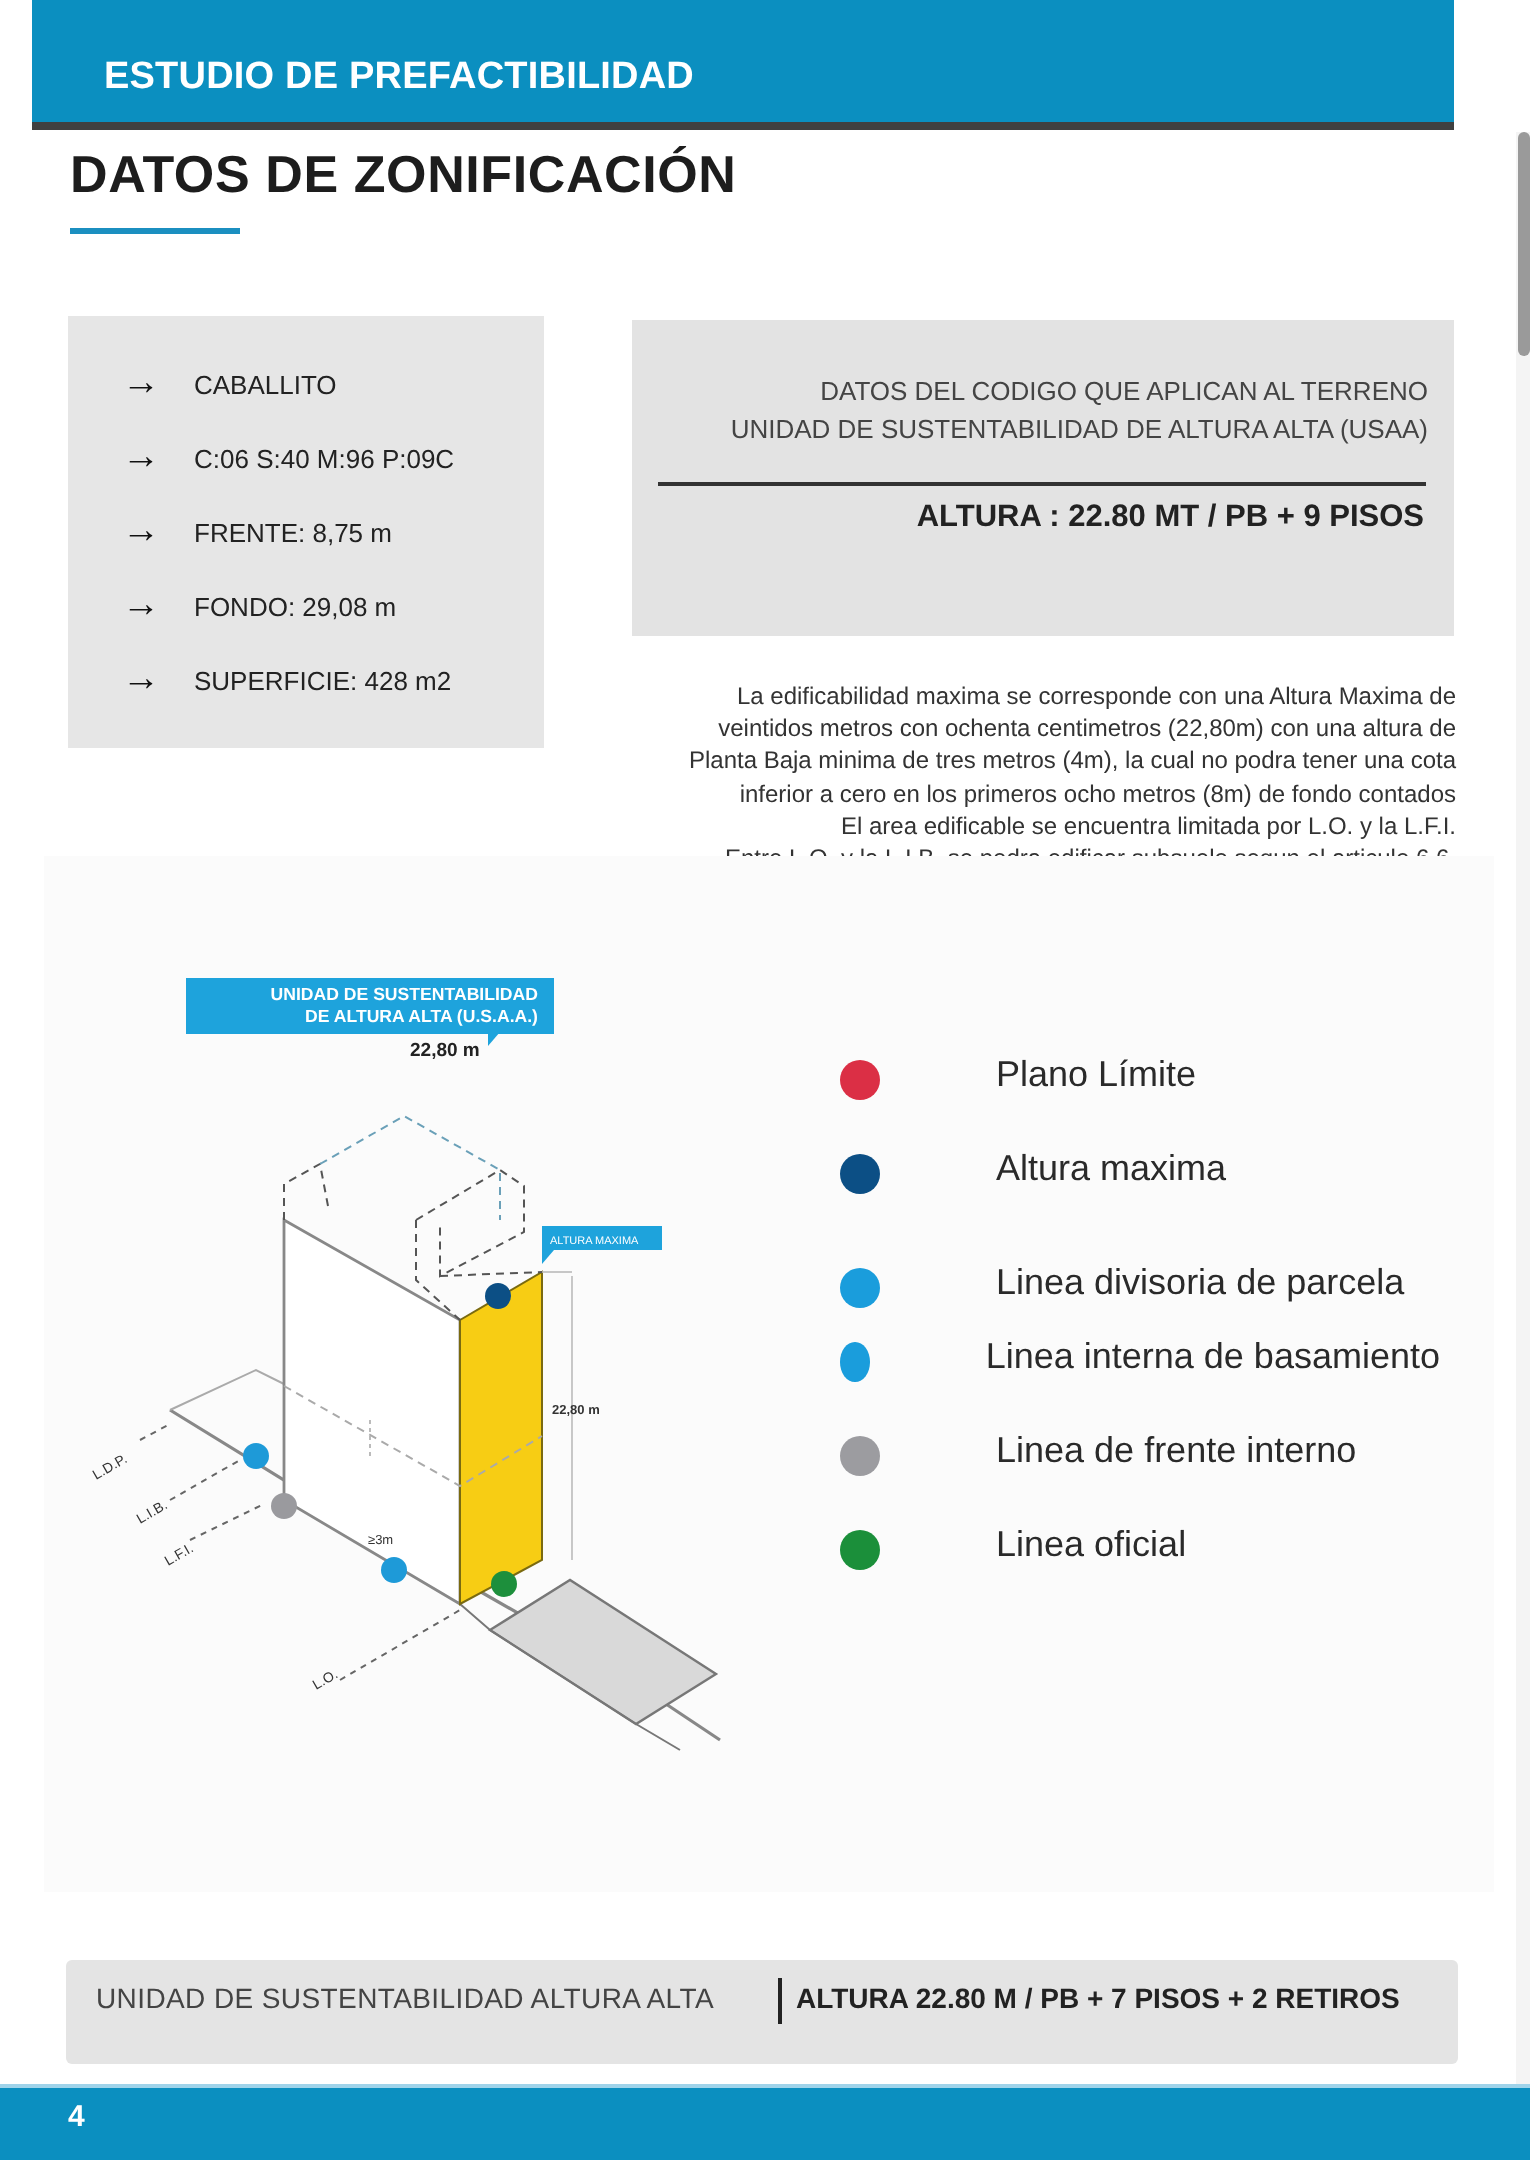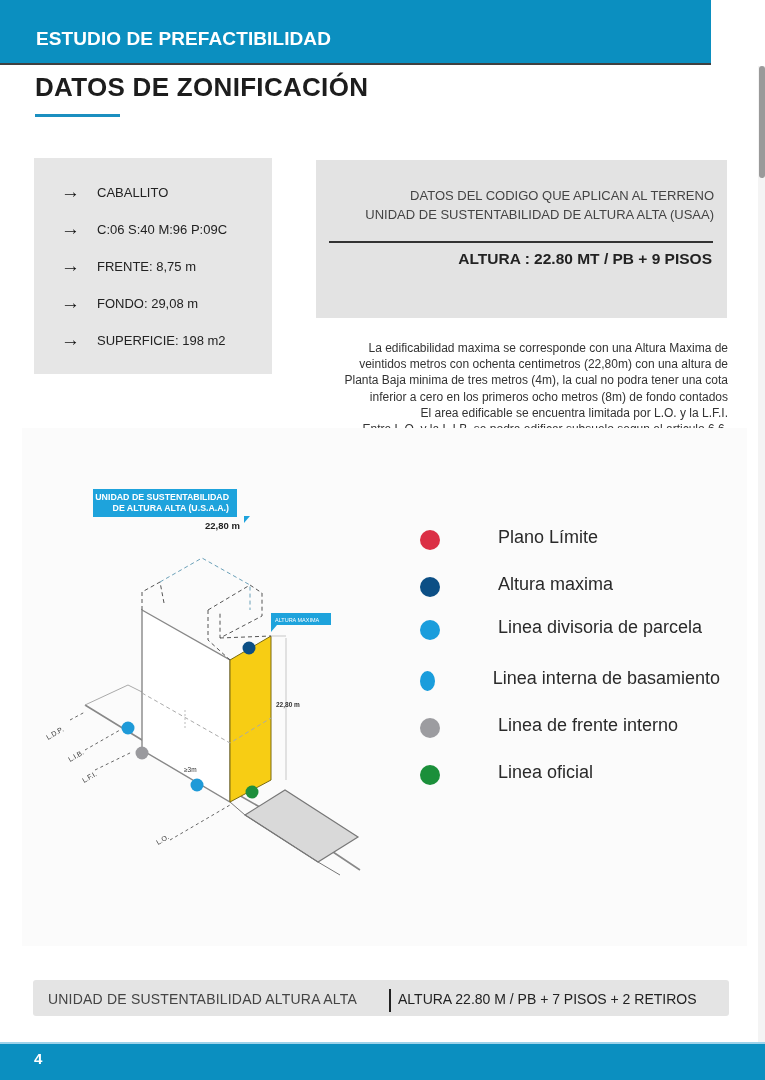--- a/index.html
+++ b/index.html
@@ -1,19 +1,19 @@
 <!DOCTYPE html>
 <html><head>
 <meta charset="utf-8">
 <style>
   * { box-sizing: border-box; margin: 0; padding: 0; }
   html, body { width: 765px; height: 1080px; overflow: hidden; background: #ffffff; }
   body { position: relative; font-family: "Liberation Sans", sans-serif; color: #222; }
 
-  .topbar { position: absolute; left: 0; top: 0; width: 711px; height: 65px; background: #0b8fc0; border-bottom: 2px solid #404040; }
+  .topbar { position: absolute; left: 16px; top: 0; width: 711px; height: 65px; background: #0b8fc0; border-bottom: 4px solid #404040; }
   .topbar .title { position: absolute; left: 36px; top: 28px; color: #fff; font-size: 19px; font-weight: bold; letter-spacing: 0.1px; }
   .topbar .addr { position: absolute; right: 30px; top: 32px; color: #fff; font-size: 19px; margin-top: 40px; }
 
   .scrollbar { position: absolute; right: 0; top: 66px; width: 7px; height: 980px; background: #f4f4f4; }
   .scrollbar .thumb { position: absolute; left: 1px; top: 0; width: 6px; height: 112px; background: #9a9a9a; border-radius: 3px; }
 
   .page-title { position: absolute; left: 35px; top: 72px; font-size: 26px; font-weight: bold; color: #1d1d1d; letter-spacing: 0.3px; }
   .title-underline { position: absolute; left: 35px; top: 114px; width: 85px; height: 3px; background: #1b8fc0; }
 
   .info-box { position: absolute; left: 34px; top: 158px; width: 238px; height: 216px; background: #e6e6e6; }
@@ -25,35 +25,35 @@
   .code-box .l1 { position: absolute; right: 13px; top: 28px; font-size: 13px; color: #444; text-align: center; white-space: nowrap; }
   .code-box .l2 { position: absolute; right: 13px; top: 47px; font-size: 13px; color: #444; text-align: center; white-space: nowrap; }
   .code-box .sep { position: absolute; left: 13px; top: 81px; width: 384px; height: 1.5px; background: #333; }
   .code-box .height { position: absolute; right: 15px; top: 90px; font-size: 15.5px; font-weight: bold; color: #222; white-space: nowrap; }
 
   .desc { position: absolute; right: 37px; top: 340px; width: 420px; font-size: 12px; line-height: 16.2px; color: #333; text-align: right; }
   .desc div { white-space: nowrap; }
 
   .diagram-bg { position: absolute; left: 22px; top: 428px; width: 725px; height: 518px; background: #fbfbfb; }
 
-  .usaa-tag { position: absolute; left: 93px; top: 489px; width: 144px; height: 28px; background: #1ea3dc; color: #fff; font-size: 8.8px; font-weight: bold; text-align: right; padding: 3px 8px 0 0; line-height: 11px; }
+  .usaa-tag { position: absolute; left: 93px; top: 489px; width: 184px; height: 28px; background: #1ea3dc; color: #fff; font-size: 8.8px; font-weight: bold; text-align: right; padding: 3px 8px 0 0; line-height: 11px; }
   .usaa-tag-tail { position: absolute; left: 244px; top: 516px; width: 0; height: 0; border-left: 6px solid #1ea3dc; border-bottom: 7px solid transparent; }
   .usaa-height { position: absolute; left: 205px; top: 520px; font-size: 9.5px; font-weight: bold; color: #222; }
 
   .svg-wrap { position: absolute; left: 40px; top: 540px; width: 340px; height: 340px; }
 
   .legend { position: absolute; left: 420px; top: 525px; }
   .legend-item { position: absolute; left: 0; height: 24px; width: 300px; display: flex; align-items: center; gap: 45px; }
   .legend-item .dot { width: 20px; height: 20px; border-radius: 50%; margin-top: 6px; }
   .legend-item .label { margin-left: 13px; font-size: 18px; color: #2a2a2a; white-space: nowrap; }
 
-  .summary-bar { position: absolute; left: 33px; top: 980px; width: 696px; height: 36px; background: #e4e4e4; border-radius: 3px; }
+  .summary-bar { position: absolute; left: 33px; top: 980px; width: 696px; height: 52px; background: #e4e4e4; border-radius: 3px; }
   .summary-bar .left { position: absolute; left: 15px; top: 11px; font-size: 14px; color: #444; letter-spacing: 0.2px; white-space: nowrap; }
   .summary-bar .divider { position: absolute; left: 356px; top: 9px; width: 1.5px; height: 23px; background: #222; }
-  .summary-bar .right { position: absolute; left: 365px; top: 11px; font-size: 14px; font-weight: normal; color: #222; white-space: nowrap; }
+  .summary-bar .right { position: absolute; left: 365px; top: 11px; font-size: 14px; font-weight: bold; color: #222; white-space: nowrap; }
 
   .footer { position: absolute; left: 0; top: 1042px; width: 765px; height: 38px; background: #0b8fc0; border-top: 2px solid #9fd3ea; }
   .footer .pagenum { position: absolute; left: 34px; top: 6px; color: #fff; font-size: 15px; font-weight: bold; }
 </style>
 </head>
 <body>
 
 <div class="topbar">
   <div class="title">ESTUDIO DE PREFACTIBILIDAD</div>
   <div class="addr">Beauchef 756</div>
@@ -78,21 +78,21 @@
   <div class="info-item" style="top:98px">
     <span class="arrow">→</span>
     <span class="txt">FRENTE: 8,75 m</span>
   </div>
   <div class="info-item" style="top:135px">
     <span class="arrow">→</span>
     <span class="txt">FONDO: 29,08 m</span>
   </div>
   <div class="info-item" style="top:172px">
     <span class="arrow">→</span>
-    <span class="txt">SUPERFICIE: 198 m2</span>
+    <span class="txt">SUPERFICIE: 428 m2</span>
   </div>
 </div>
 
 <div class="code-box">
   <div class="l1">DATOS DEL CODIGO QUE APLICAN AL TERRENO</div>
   <div class="l2">UNIDAD DE SUSTENTABILIDAD DE ALTURA ALTA (USAA)</div>
   <div class="sep"></div>
   <div class="height">ALTURA : 22.80 MT / PB + 9 PISOS</div>
 </div>
 
@@ -164,21 +164,21 @@
 
 <div class="legend">
   <div class="legend-item" style="top:0px">
     <span class="dot" style="background:#db2f45"></span>
     <span class="label">Plano Límite</span>
   </div>
   <div class="legend-item" style="top:47px">
     <span class="dot" style="background:#0c4f85"></span>
     <span class="label">Altura maxima</span>
   </div>
-  <div class="legend-item" style="top:90px">
+  <div class="legend-item" style="top:104px">
     <span class="dot" style="background:#1a9ddc"></span>
     <span class="label">Linea divisoria de parcela</span>
   </div>
   <div class="legend-item" style="top:141px">
     <span class="dot" style="background:#1a9ddc"></span>
     <span class="label">Linea interna de basamiento</span>
   </div>
   <div class="legend-item" style="top:188px">
     <span class="dot" style="background:#9c9ca0"></span>
     <span class="label">Linea de frente interno</span>

